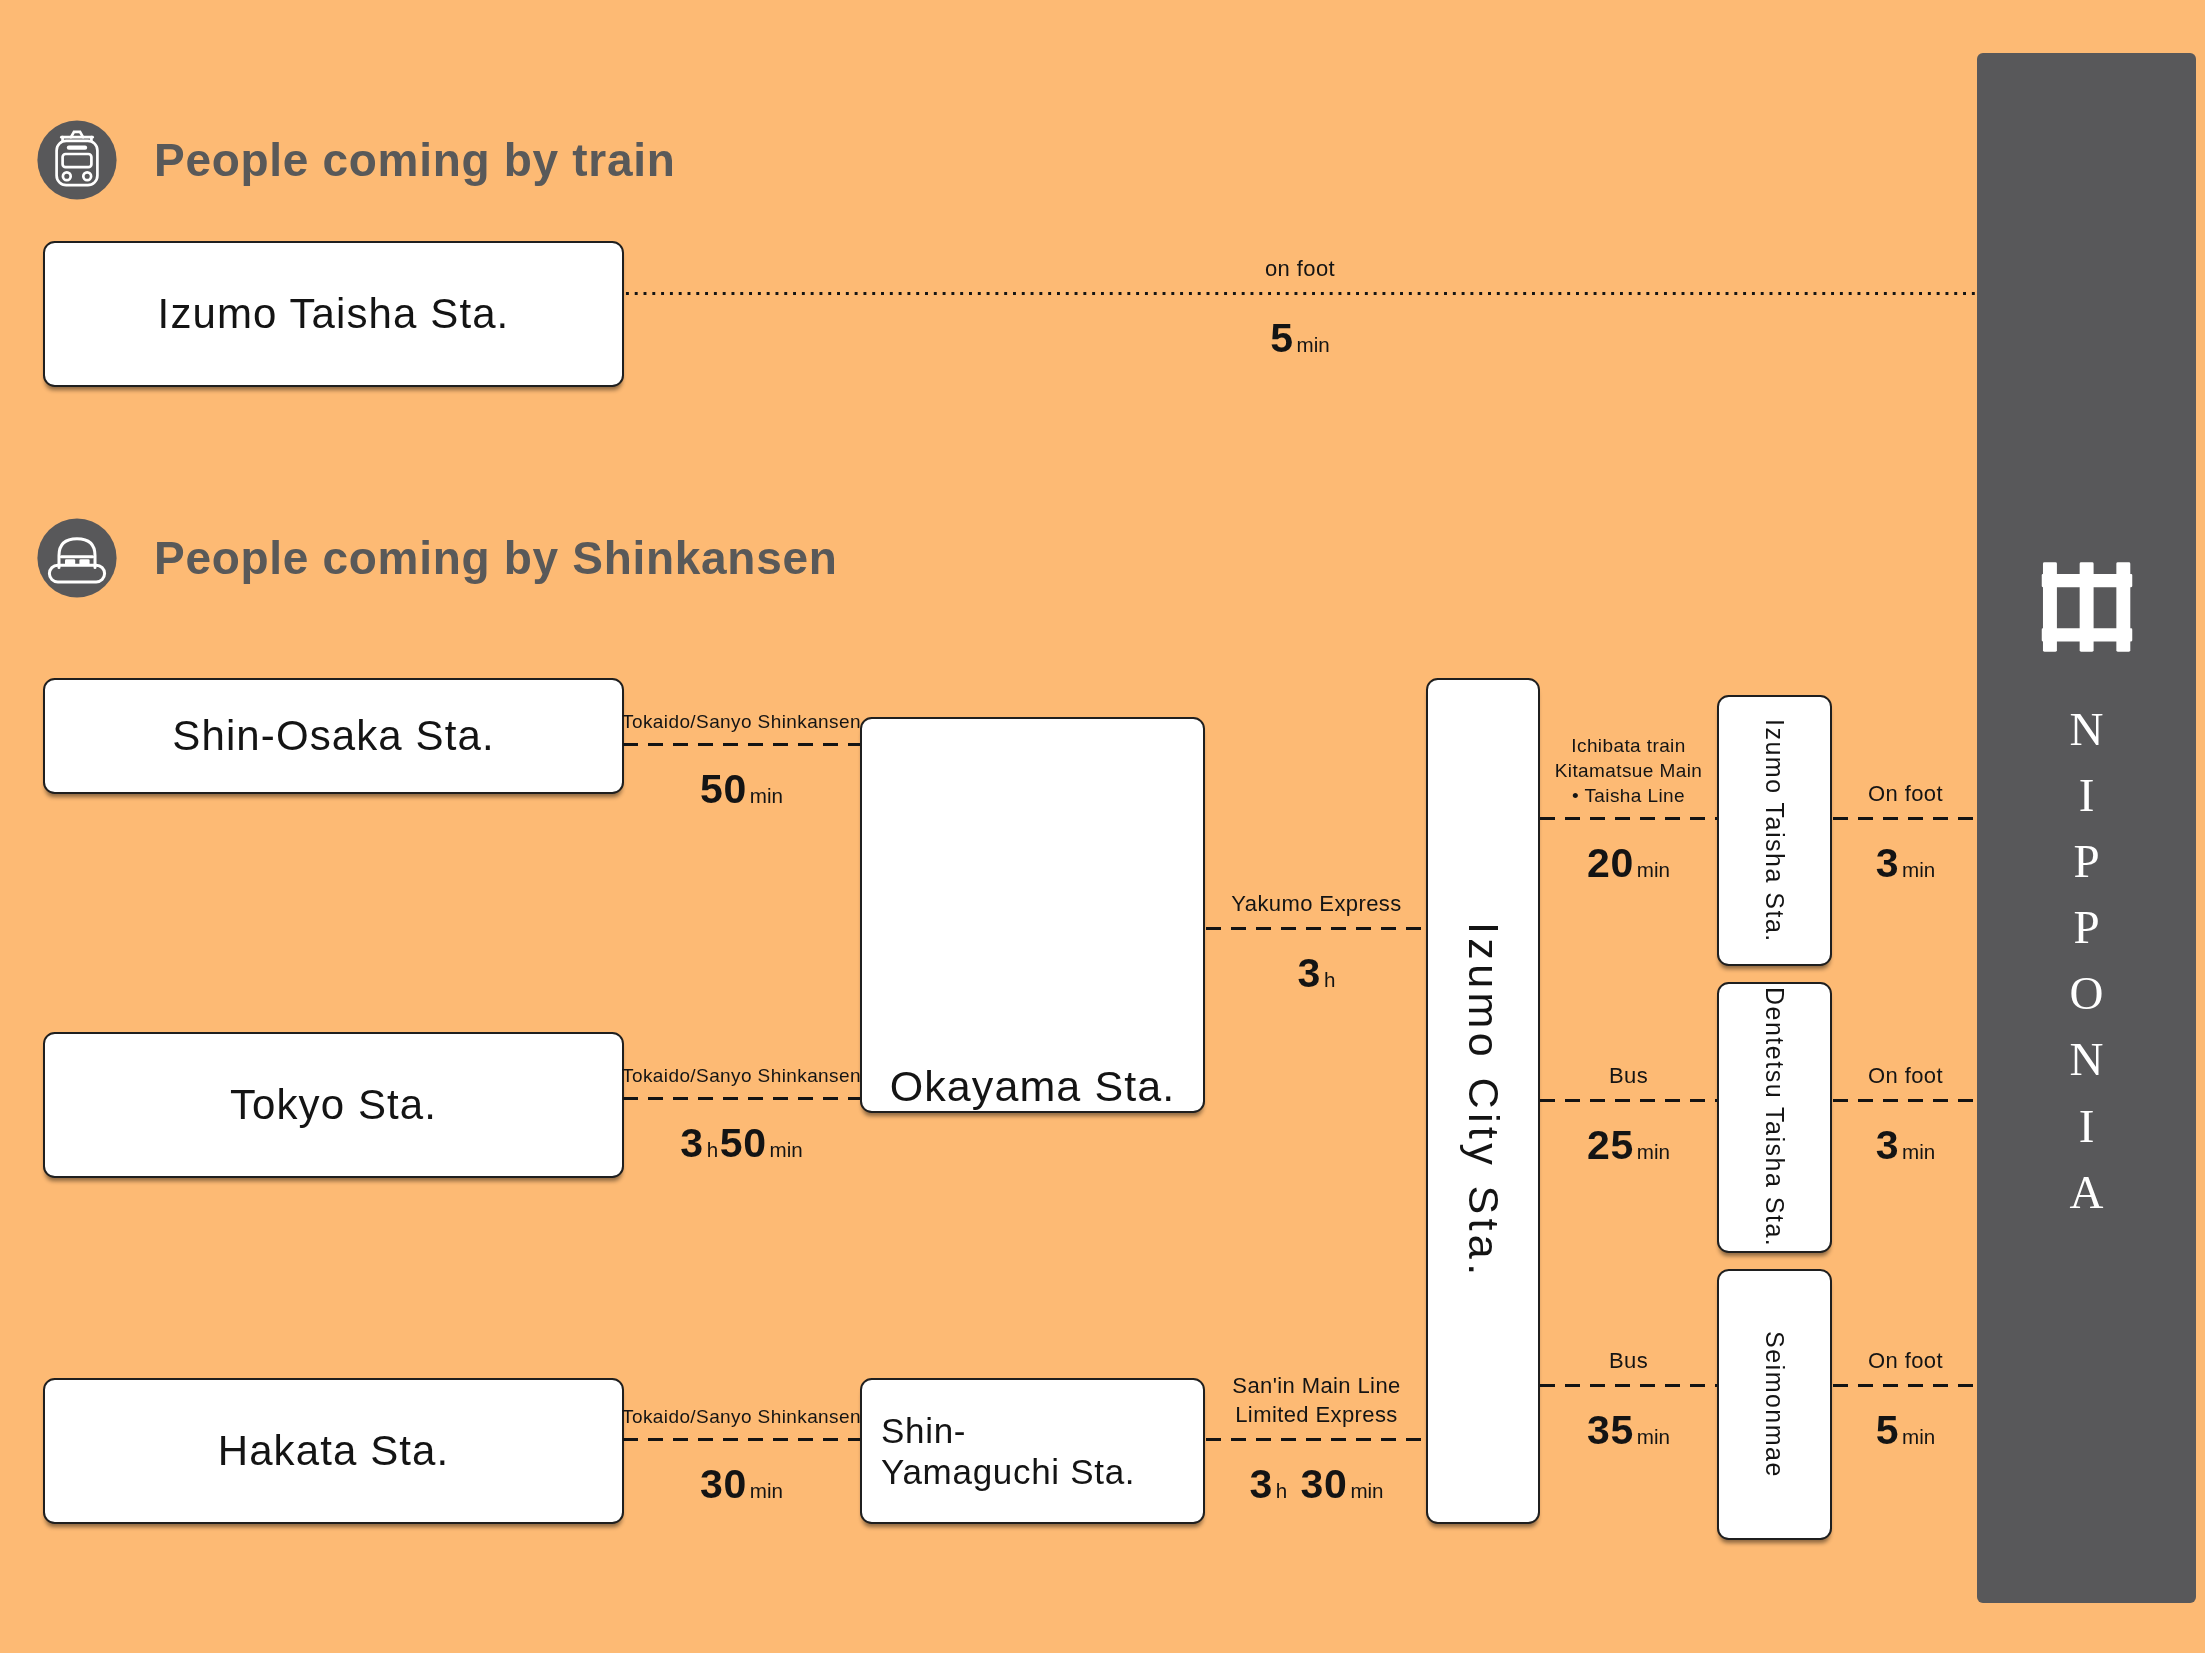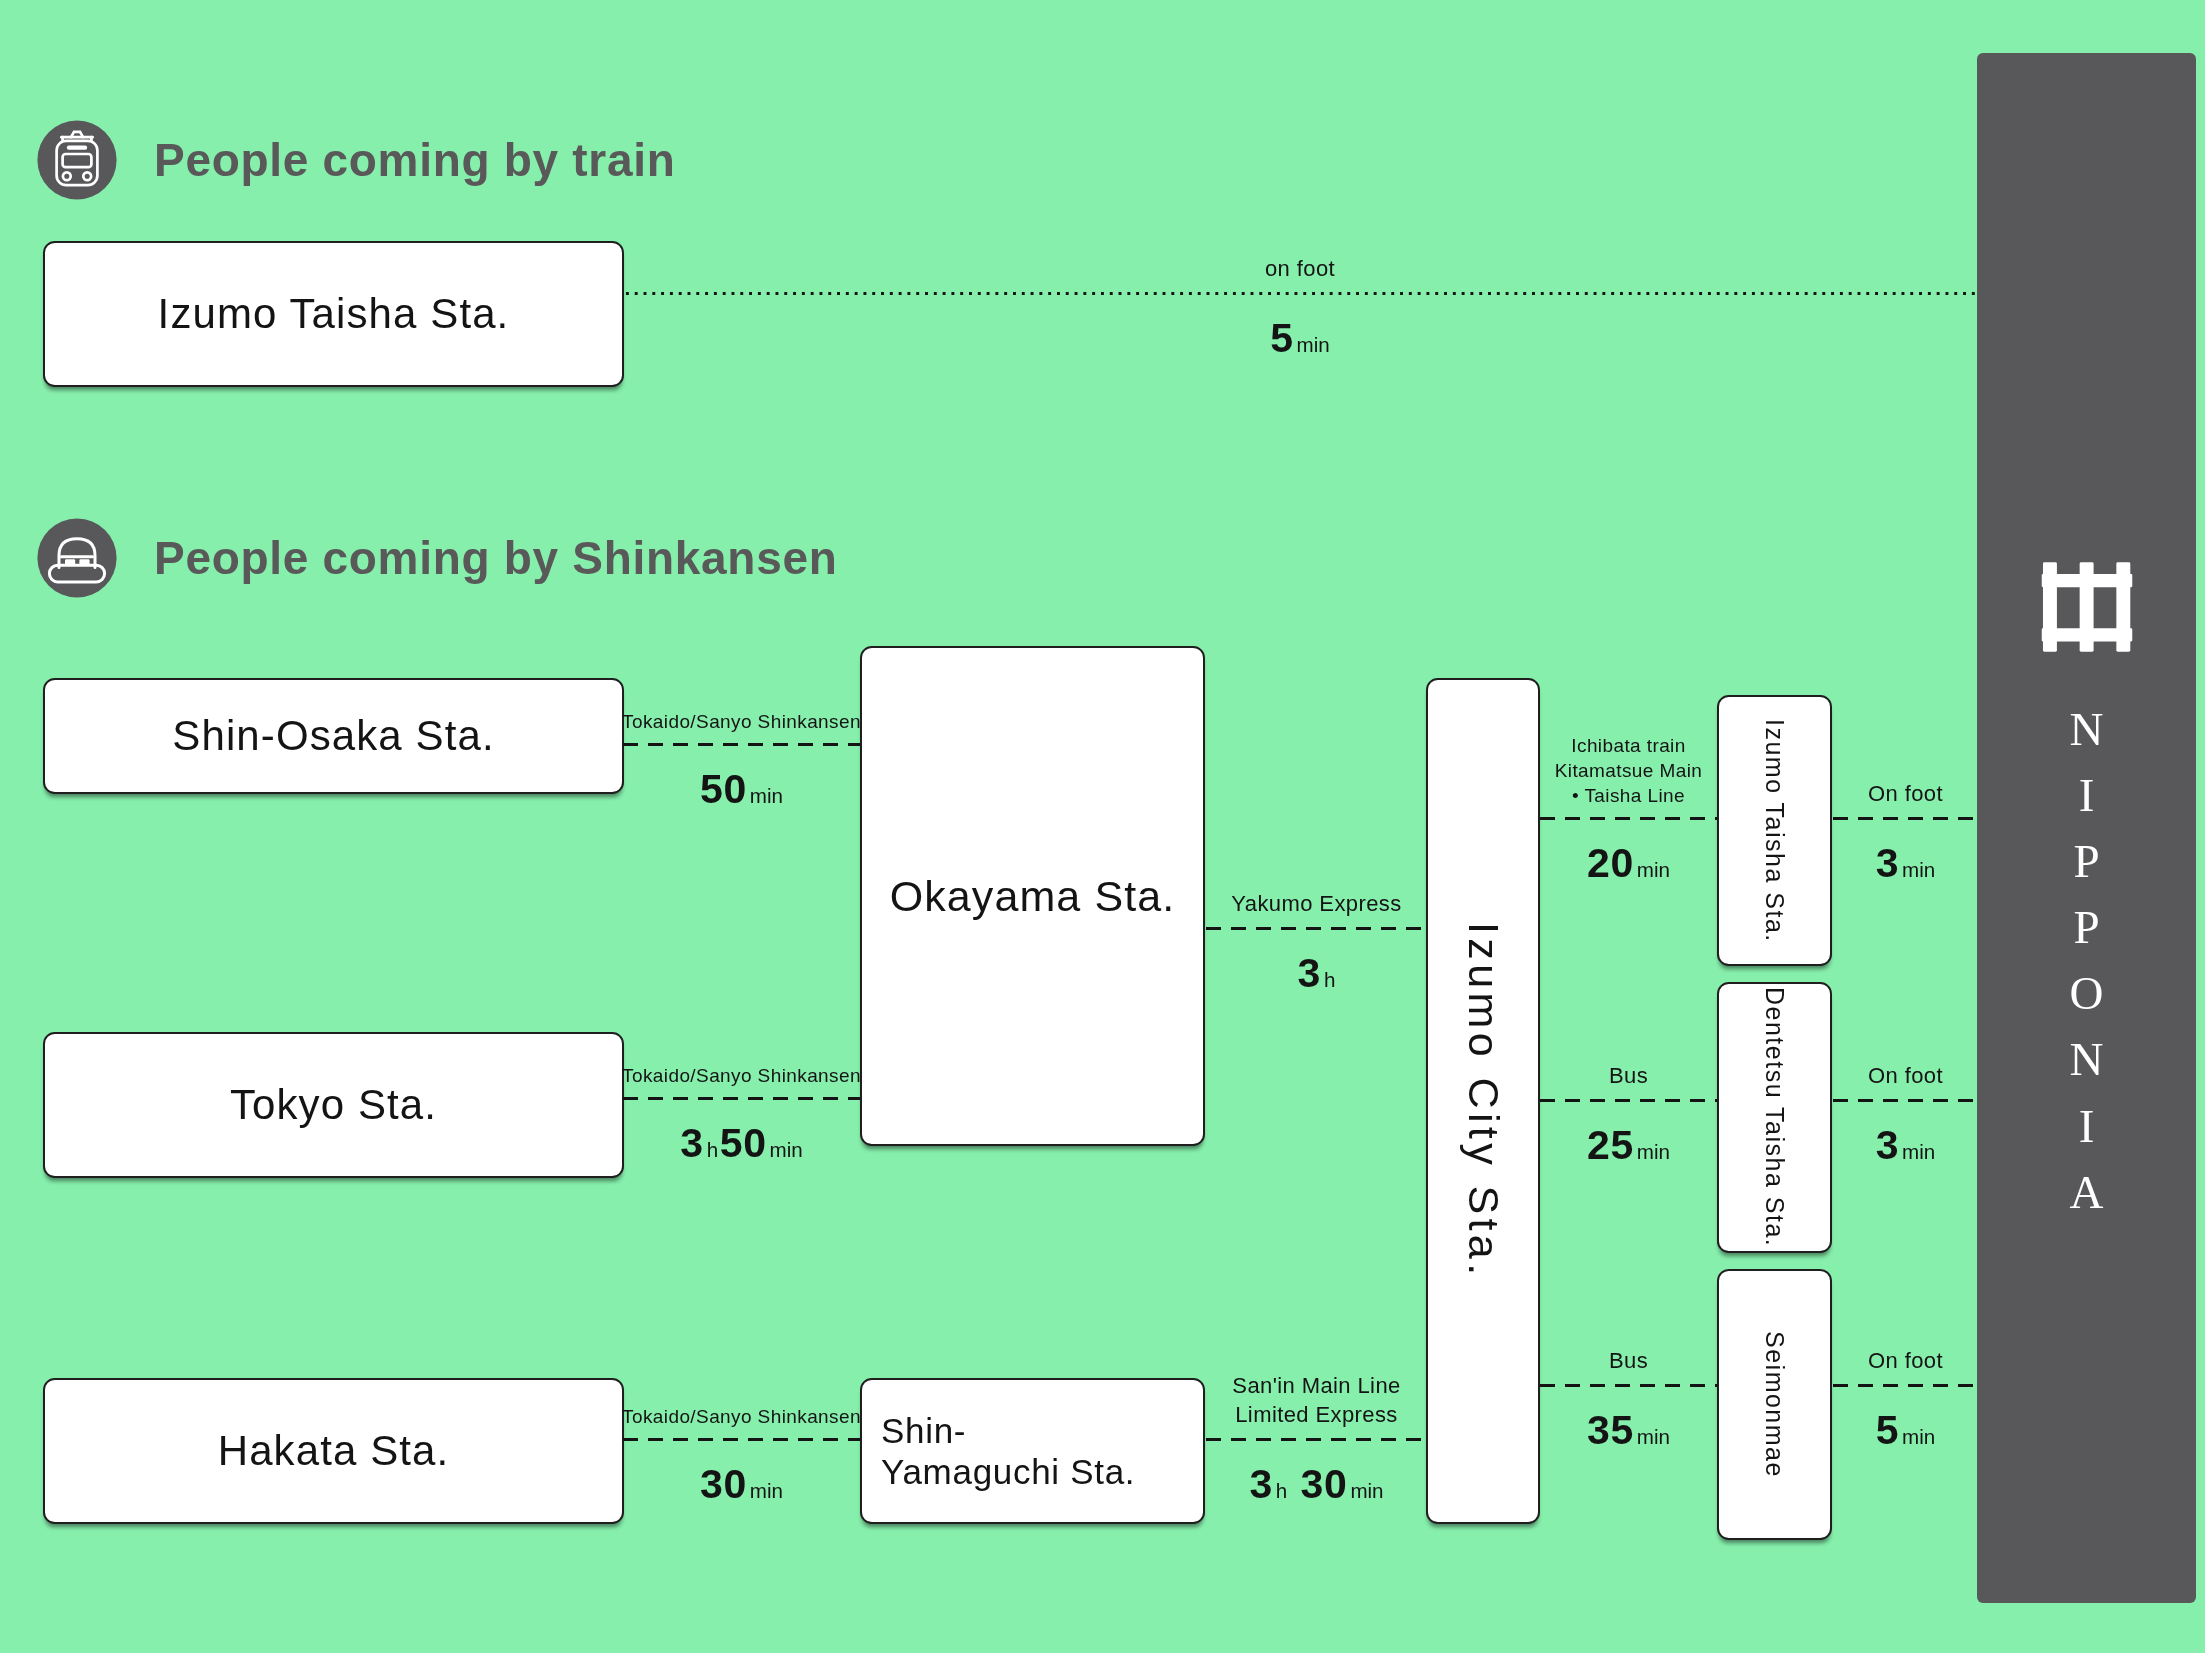--- a/index.html
+++ b/index.html
@@ -1,17 +1,17 @@
 <!DOCTYPE html>
 <html style="font-size:11.8px"><head>
 <meta charset="utf-8">
 <style>
   html,body{margin:0;padding:0;background:#ffffff;}
   body{font-family:"Liberation Sans","DejaVu Sans",sans-serif;color:#141414;}
-  #canvas{position:relative;width:2205px;height:1654px;background:#86efac;overflow:hidden;}
+  #canvas{position:relative;width:2205px;height:1654px;background:#fdba74;overflow:hidden;}
 
   
   .sec-header{position:absolute;display:flex;align-items:center;gap:35px;}
   .sec-icon{width:84px;height:84px;flex:0 0 auto;}
   .sec-title{font-size:46px;font-weight:700;color:#595959;letter-spacing:0.7px;white-space:nowrap;}
 
   
   .box{position:absolute;background:#fff;border:2.2px solid #1f1f1f;border-radius:11.8px;
        box-shadow:0 5.1px 4.4px -2.9px rgba(0,0,0,.45);
        display:flex;align-items:center;justify-content:center;box-sizing:border-box;}
@@ -94,21 +94,21 @@
   </div>
 
   <div class="box" style="left:43px;top:1032px;width:581px;height:146px;">
     <span class="st">Tokyo Sta.</span>
   </div>
 
   <div class="box" style="left:43px;top:1378px;width:581px;height:146px;">
     <span class="st">Hakata Sta.</span>
   </div>
 
-  <div class="box mid" style="left:860px;top:646px;width:345px;height:500px;">
+  <div class="box mid" style="left:860px;top:717px;width:345px;height:396px;align-items:flex-end;">
     <span class="st">Okayama Sta.</span>
   </div>
 
   <div class="box twoline" style="left:860px;top:1378px;width:345px;height:146px;">
     <span class="st">Shin-
 Yamaguchi Sta.</span>
   </div>
 
   <div class="box vert" style="left:1426px;top:678px;width:114px;height:846px;">
     <span class="st">Izumo City Sta.</span>

